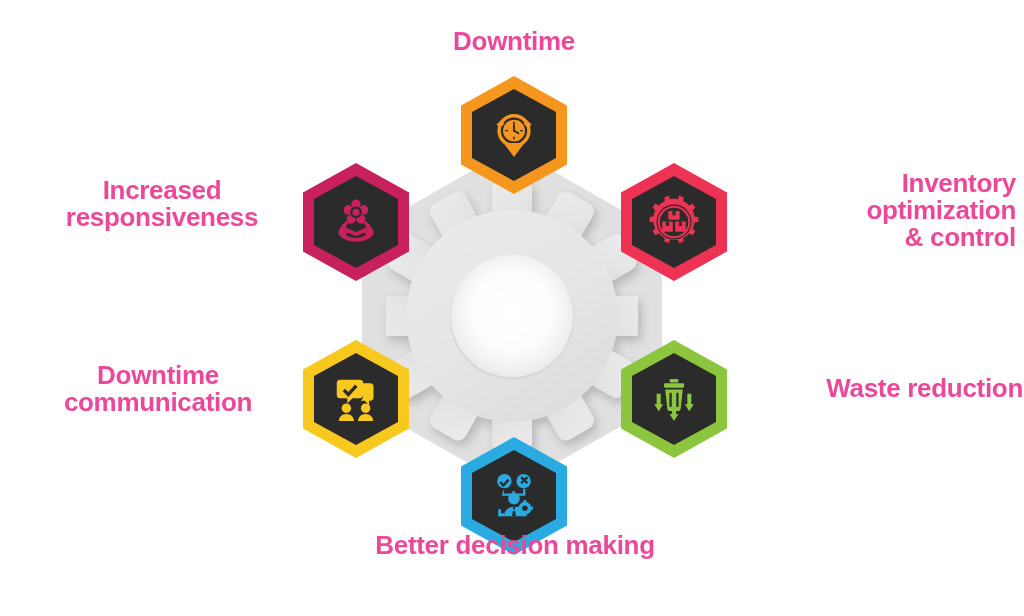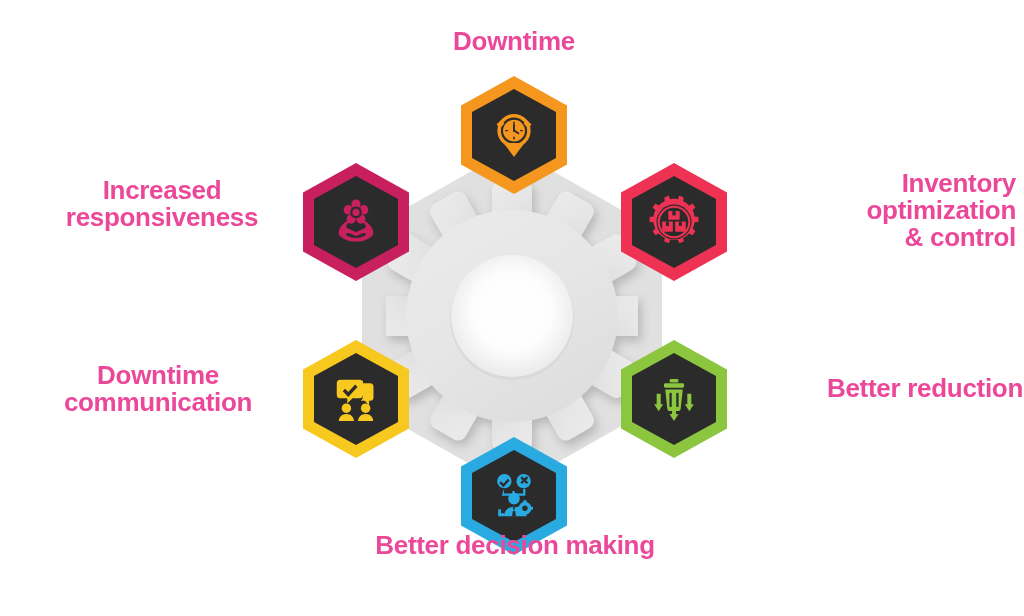--- a/index.html
+++ b/index.html
@@ -243,21 +243,21 @@
           <rect x="47.2" y="26" width="4.6" height="13"></rect>
           <path d="M44.4 38 h10.2 l-5.1 8z"></path>
         </g>
         <g>
           <rect x="29.7" y="41" width="4.6" height="9"></rect>
           <path d="M26.9 49 h10.2 l-5.1 8z"></path>
         </g>
       </g>
     </svg>
   </div>
-  <div class="label right" id="label-waste">Better reduction</div>
+  <div class="label right" id="label-waste">Waste reduction</div>
 
   <div class="node" id="node-decision">
     <div class="hex-outer" style="background:#29ABE2"></div>
     <div class="hex-inner" style="background: rgb(43, 43, 43);"></div>
     <svg class="hex-icon" viewBox="0 0 64 64">
       <g fill="#29ABE2">
         <circle cx="21" cy="15" r="8.2"></circle>
         <path d="M17.2 15.2 l2.6 2.7 5.2-5.6 1.9 2 -7.1 7.6 -4.5-4.7z" fill="#2b2b2b"></path>
         <circle cx="43" cy="15" r="8.2"></circle>
         <path d="M39.3 11.3 l1.9-1.9 2.6 2.6 2.6-2.6 1.9 1.9 -2.6 2.6 2.6 2.6 -1.9 1.9 -2.6-2.6 -2.6 2.6 -1.9-1.9 2.6-2.6z" fill="#2b2b2b"></path>

